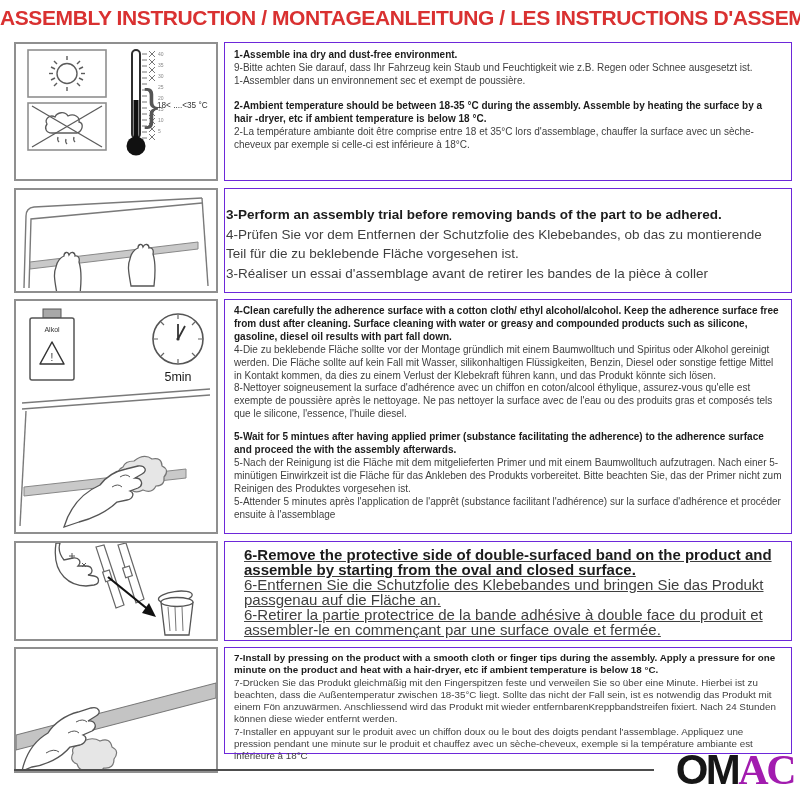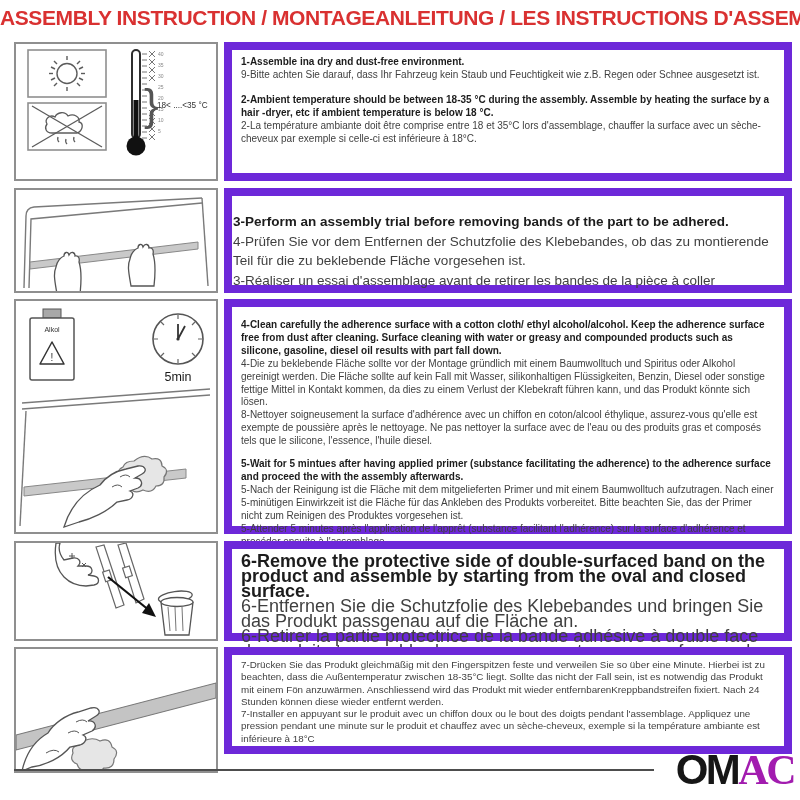--- a/index.html
+++ b/index.html
@@ -1,30 +1,30 @@
 <!DOCTYPE html>
 <html><head>
 <meta charset="utf-8">
 <style>
   html,body{margin:0;padding:0;background:#fff;}
   .page{position:relative;width:800px;height:800px;background:#fff;overflow:hidden;
         font-family:"Liberation Sans",sans-serif;}
   .title{position:absolute;top:6px;left:0;width:800px;text-align:center;
          font-size:21px;font-weight:700;letter-spacing:-0.4px;color:#d93131;white-space:nowrap;}
   .ibox{position:absolute;left:14px;width:204px;border:2px solid #8f8f8f;background:#fff;box-sizing:border-box;}
-  .tbox{position:absolute;left:224px;width:568px;border:8px solid #6d28d9;background:#fff;
+  .tbox{position:absolute;left:224px;width:568px;border:1px solid #6d28d9;background:#fff;
         box-sizing:border-box;color:#3f3f3f;}
   .tbox p{margin:0;}
   .tbox p.b{font-weight:700;color:#1c1c1c;}
   .gap{height:12px;}
   .r1t{padding:5px 9px;font-size:10px;line-height:13px;}
   .r2t{padding:16px 9px 4px 1px;font-size:13.5px;line-height:19.5px;}
-  .r3t{padding:12px 9px;font-size:10px;line-height:12.9px;}
+  .r3t{padding:5px 9px;font-size:10px;line-height:12.9px;}
   .r3t .gap{height:10px;}
-  .r4t{padding:5px 9px;font-size:18px;line-height:15px;}
+  .r4t{padding:5px 19px;font-size:15px;line-height:15px;text-decoration:underline;}
   .r5t{padding:4px 9px;font-size:9.8px;line-height:12.3px;}
   .footline{position:absolute;top:769px;left:14px;width:640px;height:2px;background:#4d4d4d;}
   .logo{position:absolute;top:748px;right:6px;font-size:42px;font-weight:700;
         letter-spacing:-2.5px;line-height:44px;white-space:nowrap;}
   .logo .blk{color:#161616;}
   .logo .red{color:#a21caf;font-family:Liberation Serif, serif;}
   svg{display:block;}
   svg text{font-family:"Liberation Sans",sans-serif;}
 </style>
 </head>
@@ -93,20 +93,21 @@
         <rect x="1.5" y="50" width="5" height="42" fill="#111"></rect>
         <circle cx="4" cy="96" r="9.5" fill="#111"></circle>
       </g>
       <text x="128" y="76" font-size="44" fill="#555">}</text>
       <text x="141" y="64" font-size="8.2" fill="#333">18&lt; ....&lt;35 °C</text>
     </svg>
   </div>
   <div class="tbox r1t" style="top:42px;height:139px;">
     <p class="b">1-Assemble ina dry and dust-free environment.</p>
     <p>9-Bitte achten Sie darauf, dass Ihr Fahrzeug kein Staub und Feuchtigkeit wie z.B. Regen oder Schnee ausgesetzt ist.</p>
+    <p>1-Assembler dans un environnement sec et exempt de poussière.</p>
     <div class="gap"></div>
     <p class="b">2-Ambient temperature should be between 18-35 °C  during the assembly. Assemble by heating the surface by a hair -dryer, etc if ambient temperature is below 18 °C.</p>
     <p>2-La température ambiante doit être comprise entre 18 et 35°C lors d'assemblage, chauffer la surface avec un sèche-cheveux par exemple si celle-ci est inférieure à 18°C.</p>
   </div>
 
   <div class="ibox" style="top:188px;height:105px;">
     <svg width="200" height="101" viewBox="0 0 200 101">
       <g fill="none" stroke="#7a7a7a" stroke-width="1.4">
         <path d="M8,98 L10,26 Q10,18 18,17 L186,8"></path>
         <path d="M13,98 L15,29 L186,13"></path>
@@ -204,20 +205,21 @@
     <svg width="200" height="122" viewBox="0 0 200 122">
       <polygon points="0,86 200,34 200,49 0,101" fill="#c4c4c4" stroke="#777" stroke-width="1.2"></polygon>
       <g>
         <path d="M62,96 q12,-10 22,-4 q10,-4 12,6 q8,4 2,12 q0,10 -10,9 q-6,7 -14,2 q-10,3 -13,-6 q-8,-3 -4,-11 q-2,-6 5,-8 z" fill="#e6e6e6" stroke="#777" stroke-width="1.2"></path>
         <path d="M6,122 C10,104 18,92 32,84 C38,74 50,66 62,63 l13,-4 c8,-2 11,5 5,8 l-8,5 c7,-1 10,6 4,10 l-9,4 c5,2 3,8 -3,10 l-10,2 c-9,11 -24,18 -38,20 z" fill="#fff" stroke="#555" stroke-width="1.3"></path>
         <path d="M52,84 q7,-4 11,0 M60,73 q7,-4 11,0 M30,104 q8,-5 13,-1" fill="none" stroke="#555" stroke-width="1"></path>
       </g>
     </svg>
   </div>
   <div class="tbox r5t" style="top:647px;height:107px;">
+    <p class="b">7-Install by pressing on the product with a smooth cloth or finger tips during the assembly. Apply a pressure for one minute on the product and heat with a hair-dryer, etc if ambient temperature is below 18 °C.</p>
     <p>7-Drücken Sie das Produkt gleichmäßig mit den Fingerspitzen feste und verweilen Sie so über eine Minute. Hierbei ist zu beachten, dass die Außentemperatur zwischen 18-35°C liegt. Sollte das nicht der Fall sein, ist es notwendig das Produkt mit einem Fön anzuwärmen. Anschliessend wird das Produkt mit wieder entfernbarenKreppbandstreifen fixiert. Nach 24 Stunden können diese wieder entfernt werden.</p>
     <p>7-Installer en appuyant sur le produit avec un chiffon doux ou le bout des doigts pendant l'assemblage. Appliquez une pression pendant une minute sur le produit et chauffez avec un sèche-cheveux, exemple si la température ambiante est inférieure à 18°C</p>
   </div>
 
   <div class="footline"></div>
   <div class="logo">
     <span class="blk">OM</span><span class="red">AC</span>
   </div>
 
 </div>

